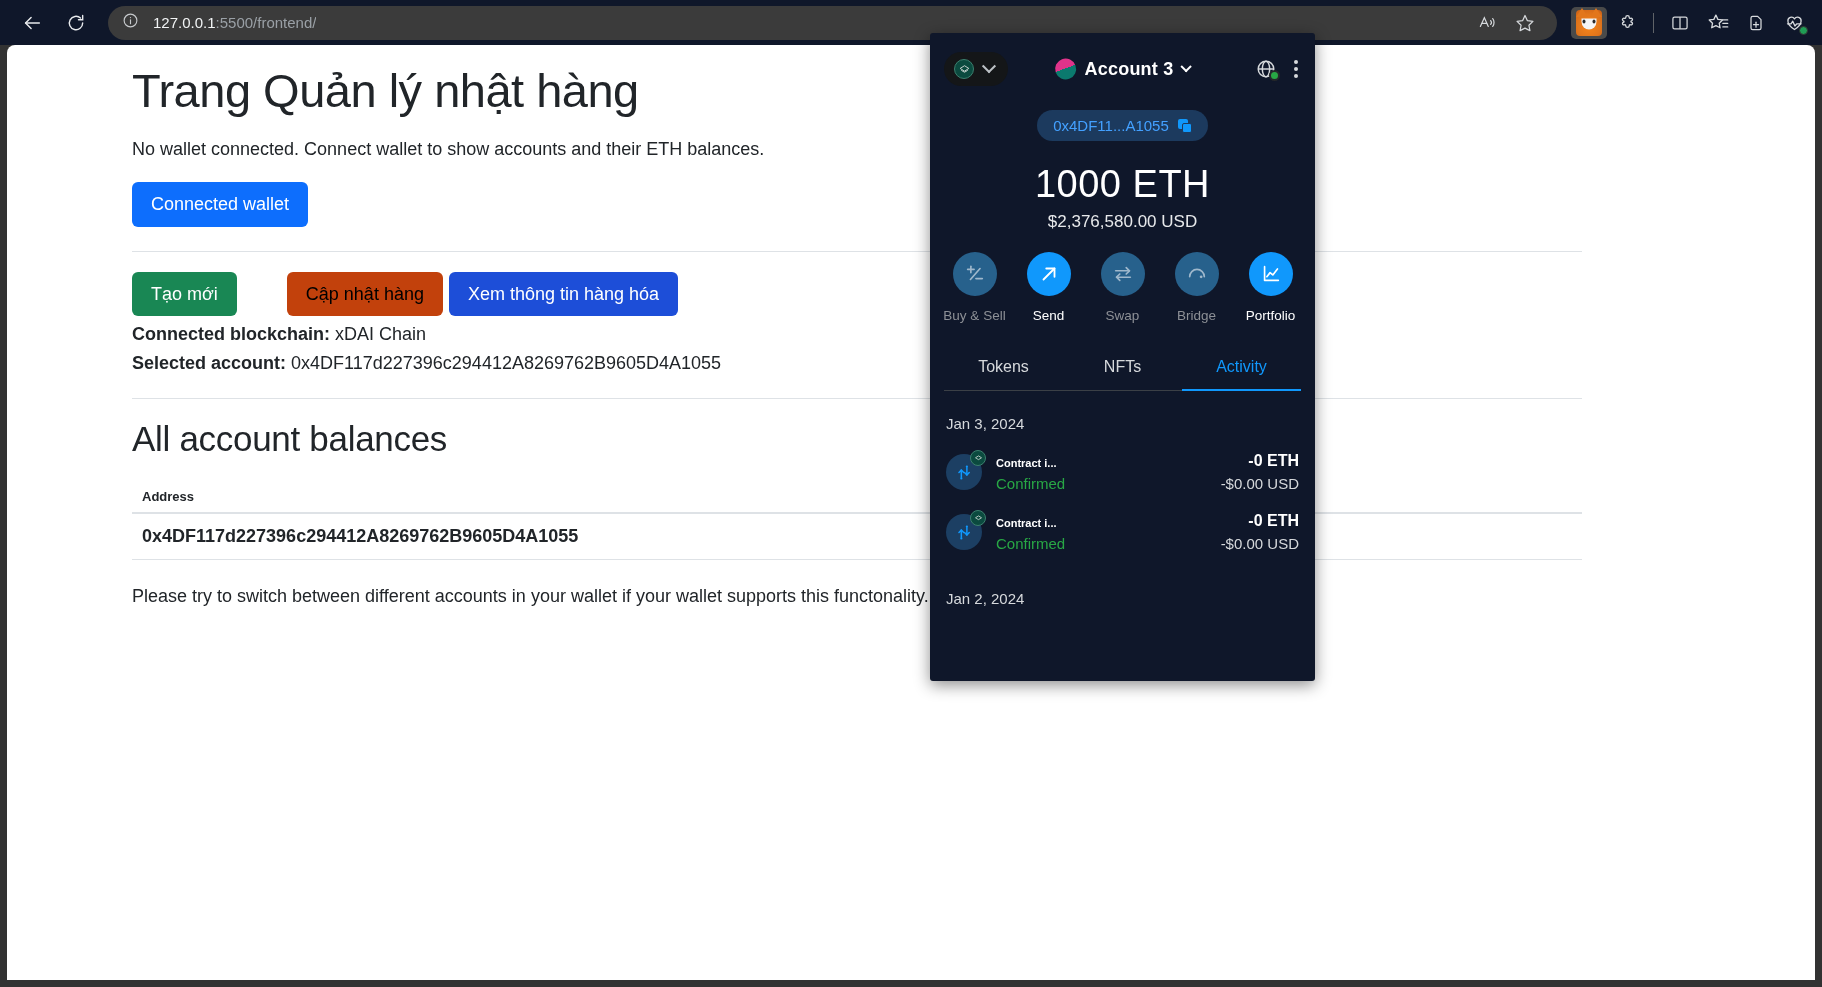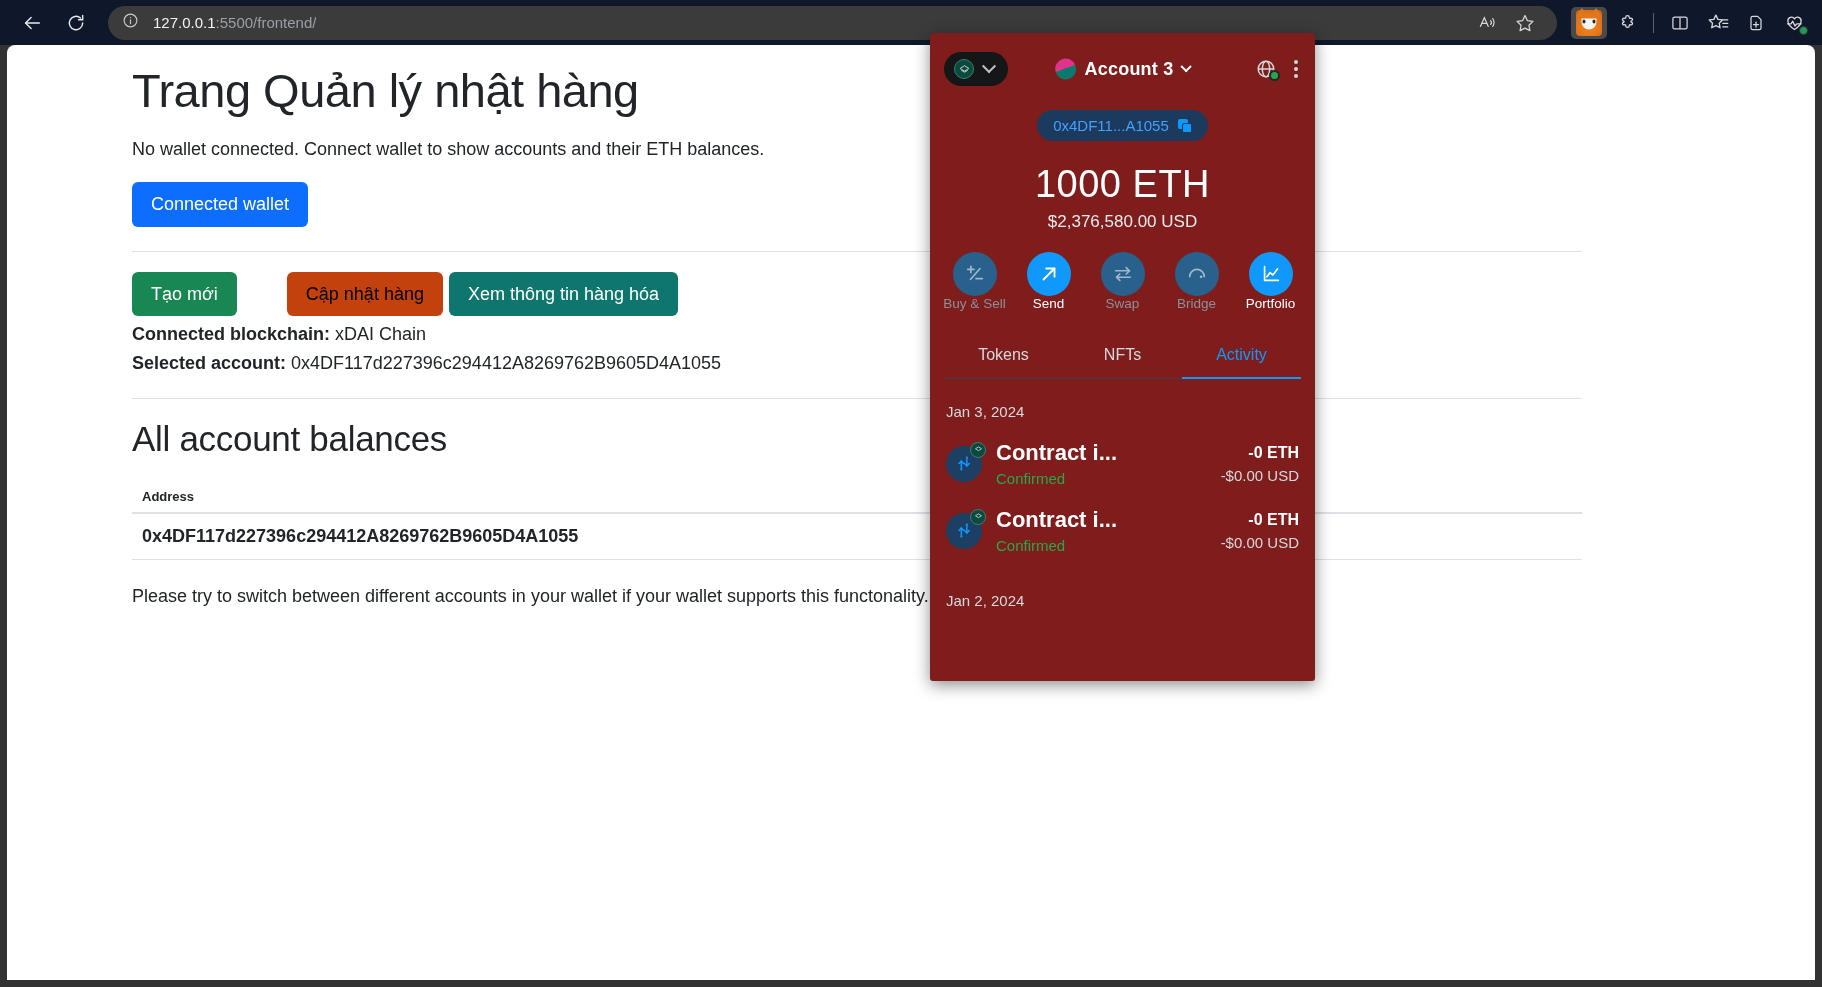--- a/index.html
+++ b/index.html
@@ -82,21 +82,21 @@
 
   .btn {
     display: inline-block; border: none; border-radius: 6px;
     font-family: "Liberation Sans", sans-serif;
     font-size: 18px; padding: 11px 19px; color: #fff; cursor: pointer;
     line-height: 1.25;
   }
   .btn-primary   { background: #0d6efd; }
   .btn-success   { background: #198754; }
   .btn-warning   { background: #c2410c; color: #000; margin-left: 44px; }
-  .btn-secondary { background: #0f766e; }
+  .btn-secondary { background: #1d4ed8; }
 
   hr.rule { border: 0; border-top: 1px solid #dee2e6; margin: 24px 0 20px 0; }
 
   .btn-row { display: flex; gap: 6px; margin-bottom: 8px; }
 
   .kv { font-size: 18px; margin: 8px 0; color: #212529; }
   .kv b { font-weight: 700; }
   .kv .mono-val { font-weight: 400; }
 
   h2.section-title {
@@ -112,21 +112,21 @@
   table.balances td {
     text-align: left; font-size: 18px; font-weight: 700; color: #212529;
     padding: 12px 10px; border-bottom: 1px solid #dee2e6;
   }
   .footnote { font-size: 18px; color: #212529; margin-top: 26px; }
 
   
   .mm {
     position: absolute; left: 930px; top: 33px;
     width: 385px; height: 648px;
-    background: #7f1d1d; border-radius: 3px;
+    background: #0f172a; border-radius: 3px;
     box-shadow: 0 4px 16px rgba(0,0,0,.45);
     color: #ffffff; overflow: hidden;
     display: flex; flex-direction: column;
   }
   .mm-header {
     height: 72px; display: flex; align-items: center; padding: 0 14px;
     position: relative; flex: 0 0 auto;
   }
   .network-pill {
     display: flex; align-items: center; gap: 10px;
@@ -171,21 +171,21 @@
     position: absolute; display: block; width: 10px; height: 10px; border-radius: 2px;
     background: #1098fc;
   }
   .copy-ic i { left: 0; top: 0; }
   .copy-ic u { right: 0; bottom: 0; border: 1.5px solid #1c3a5e; }
 
   .balance-eth { text-align: center; font-size: 38px; font-weight: 400; margin-top: 22px; letter-spacing: .5px; }
   .balance-usd { text-align: center; font-size: 17px; color: #e7e9eb; margin-top: 6px; }
 
   .actions { display: flex; justify-content: center; gap: 22px; margin-top: 20px; }
-  .action { width: 52px; display: flex; flex-direction: column; align-items: center; gap: 0; cursor: pointer; }
+  .action { width: 52px; display: flex; flex-direction: column; align-items: center; gap: 12px; cursor: pointer; }
   .action .circle {
     width: 44px; height: 44px; border-radius: 50%;
     display: flex; align-items: center; justify-content: center;
   }
   .action.on  .circle { background: #1098fc; }
   .action.off .circle { background: #27618c; }
   .action .lbl { font-size: 13.5px; white-space: nowrap; }
   .action.on  .lbl { color: #ffffff; }
   .action.off .lbl { color: #8d9096; }
 
@@ -202,21 +202,21 @@
   .act-ic { position: relative; width: 36px; height: 36px; flex: 0 0 auto; }
   .act-ic .disc {
     width: 36px; height: 36px; border-radius: 50%; background: #1c3f63;
     display: flex; align-items: center; justify-content: center;
   }
   .act-badge {
     position: absolute; right: -4px; top: -4px; width: 16px; height: 16px; border-radius: 50%;
     background: #0b4a3f; border: 1px solid #3c7f6e; display: flex; align-items: center; justify-content: center;
   }
   .act-mid { flex: 1 1 auto; min-width: 0; }
-  .act-title { font-size: 22px; font-weight: 700; color: #ffffff; white-space: nowrap; overflow: hidden; }
+  .act-title { font-size: 11px; font-weight: 700; color: #ffffff; white-space: nowrap; overflow: hidden; }
   .act-status { font-size: 15px; color: #28a745; margin-top: 4px; }
   .act-right { text-align: right; flex: 0 0 auto; }
   .act-amt { font-size: 16px; font-weight: 700; color: #ffffff; }
   .act-fiat { font-size: 15px; color: #d6d9dc; margin-top: 5px; }
 </style>
 </head>
 <body>
 
 <div class="browser">
 

